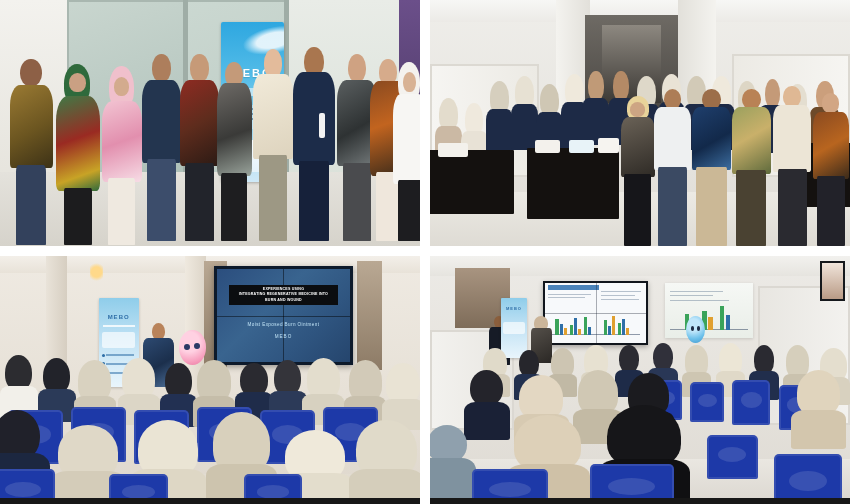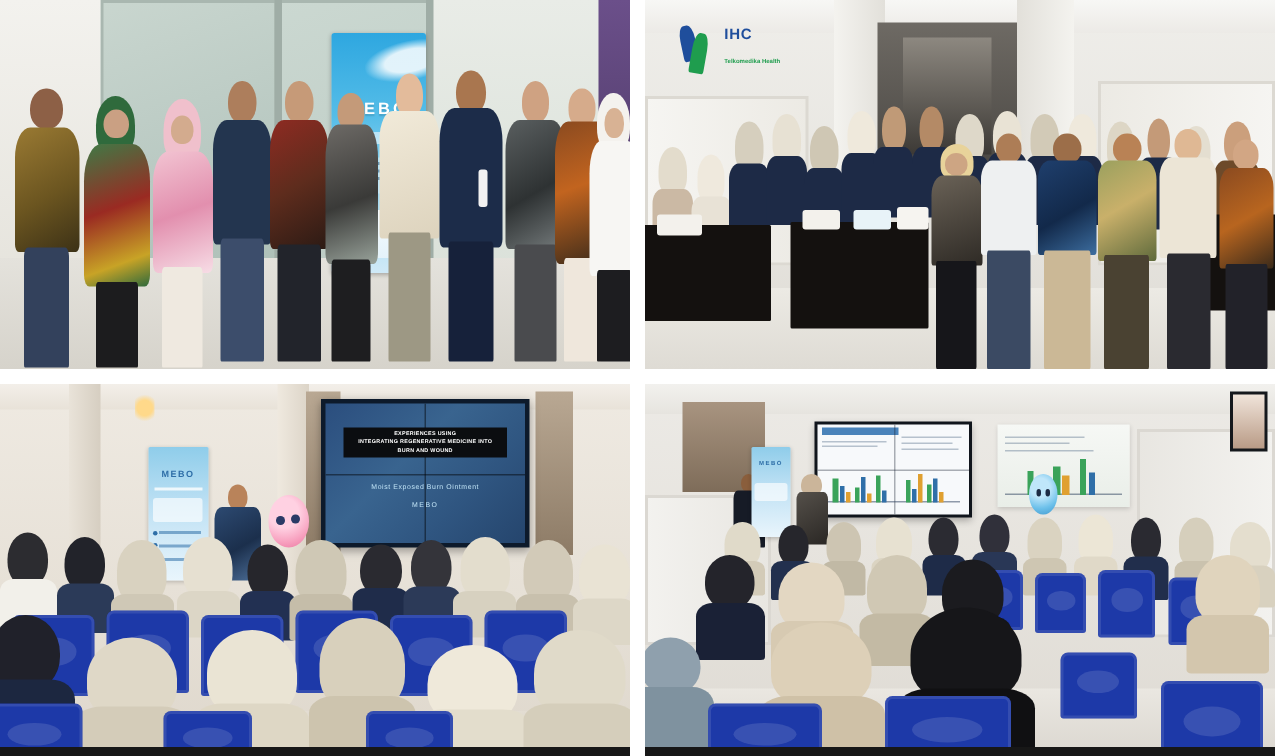--- a/index.html
+++ b/index.html
@@ -279,29 +279,20 @@
       <div class="ceil"></div>
       <div class="pillarL"></div>
       <div class="corr"></div>
       <div class="corr2"></div>
       <div class="pillarR"></div>
       <div class="wainscotL"></div>
       <div class="wainscotR"></div>
       <div class="floor tiles"></div>
     </div>
 
-    <div class="ihc">
-      <div class="mark">
-        <div class="b1"></div>
-          <div class="g1"></div>
-      </div>
-      <div class="word">IHC</div>
-      <div class="sub">Telkomedika
-Health</div>
-    </div>
 
     <div>
       <div class="person" style="left:1%;top:40%;width:7%;height:28%;">
           <div class="hijab" style="left:18%;top:0;width:64%;height:46%;background:#e3dccc;"></div>
           <div class="body" style="left:4%;top:40%;width:92%;height:60%;background:#cbb9a4;"></div>
         </div>
       <div class="person" style="left:7%;top:42%;width:7%;height:28%;">
           <div class="hijab" style="left:18%;top:0;width:64%;height:46%;background:#efe9dd;"></div>
           <div class="body" style="left:4%;top:40%;width:92%;height:60%;background:#e8e2d6;"></div>
         </div>

